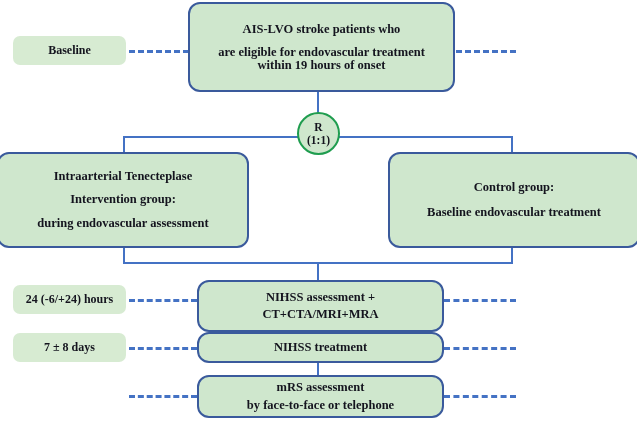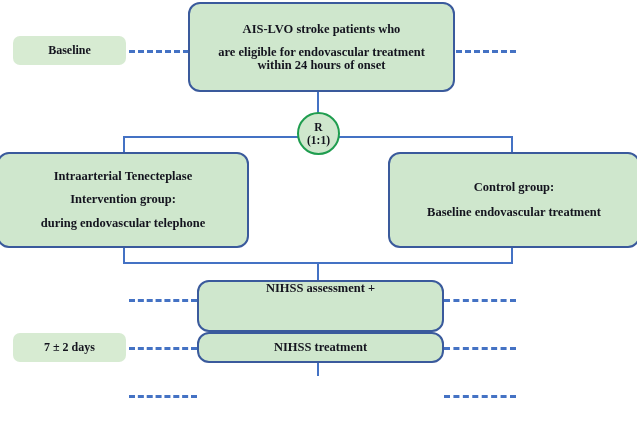--- a/index.html
+++ b/index.html
@@ -123,50 +123,58 @@
 
   <div class="dash" style="left:456px; top:50px; width:60px;"></div>
   <div class="dash" style="left:444px; top:299px; width:72px;"></div>
   <div class="dash" style="left:444px; top:347px; width:72px;"></div>
   <div class="dash" style="left:444px; top:395px; width:72px;"></div>
 
   <div class="tag" style="left:13px; top:36px; width:113px; height:29px;">
     <span>Baseline</span>
   </div>
 
+  <div class="tag" style="left:13px; top:285px; width:113px; height:29px;">
+    <span>24 (-6/+24) hours</span>
+  </div>
 
   <div class="tag" style="left:13px; top:333px; width:113px; height:29px;">
-    <span>7 ± 2 days</span>
+    <span>7 ± 8 days</span>
   </div>
 
 
   <div class="node" style="left:188px; top:2px; width:267px; height:90px; font-size:12.5px; line-height:1.0;">
     <span class="ln" style="margin-bottom:11px;">AIS-LVO stroke patients who</span>
     <span class="ln" style="">are eligible for endovascular treatment</span>
-    <span class="ln">within 24 hours of onset</span>
+    <span class="ln">within 19 hours of onset</span>
   </div>
 
   <div class="rand" style="left:297px; top:112px; width:43px; height:43px;">
     <span>R</span>
     <span>(1:1)</span>
   </div>
 
   <div class="node" style="left:-3px; top:152px; width:252px; height:96px;">
     <span class="ln" style="margin-bottom:10px;">Intraarterial Tenecteplase</span>
     <span class="ln" style="margin-bottom:10px;">Intervention group:</span>
-    <span class="ln">during endovascular telephone</span>
+    <span class="ln">during endovascular assessment</span>
   </div>
 
   <div class="node" style="left:388px; top:152px; width:252px; height:96px;">
     <span class="ln" style="margin-bottom:11px;">Control group:</span>
     <span class="ln">Baseline endovascular treatment</span>
   </div>
 
-  <div class="node" style="left:197px; top:280px; width:247px; height:52px;justify-content:space-between;">
+  <div class="node" style="left:197px; top:280px; width:247px; height:52px;">
     <span class="ln" style="margin-bottom:3px;">NIHSS assessment +</span>
+    <span class="ln">CT+CTA/MRI+MRA</span>
   </div>
 
   <div class="node" style="left:197px; top:332px; width:247px; height:31px;">
     <span class="ln">NIHSS treatment</span>
   </div>
 
+  <div class="node" style="left:197px; top:375px; width:247px; height:43px;">
+    <span class="ln" style="margin-bottom:4px;">mRS assessment</span>
+    <span class="ln">by face-to-face or telephone</span>
+  </div>
 
 </div>
 
 </body></html>

